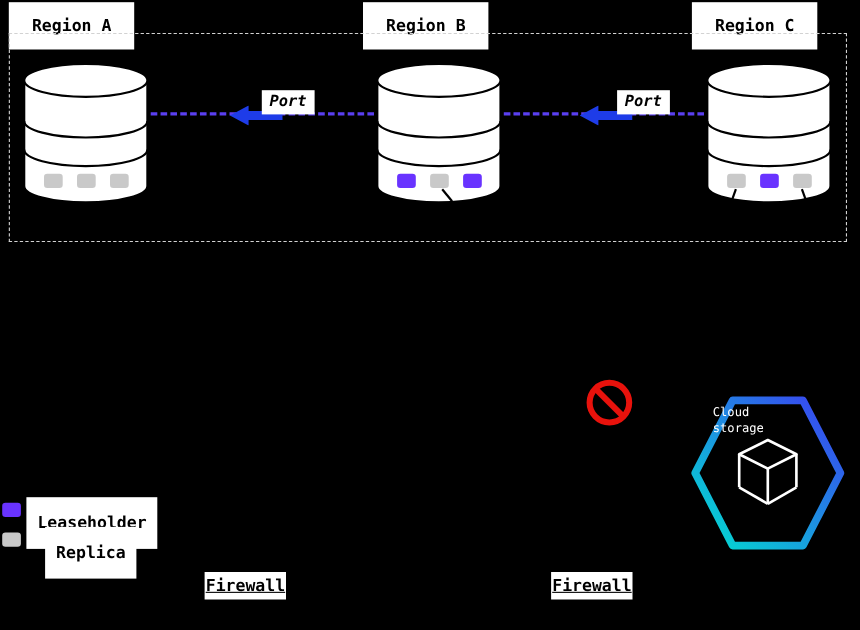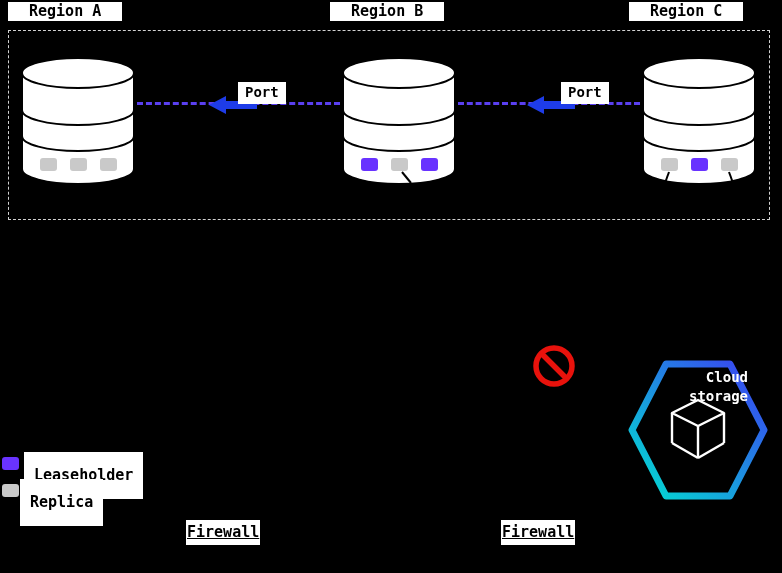--- a/index.html
+++ b/index.html
@@ -6,42 +6,42 @@
   html, body { width:782px; height:573px; background:#000; }
   #canvas {
     position:relative; width:782px; height:573px;
     background:var(--bg,#000); overflow:hidden;
     font-family:"DejaVu Sans Mono","Liberation Mono",monospace;
   }
   .label {
     position:absolute; background:#fff; color:#000;
     font-weight:700; font-size:15px; line-height:1.25; white-space:nowrap;
   }
-  .region-label  { padding:0 21px;text-align:right; }
-  .port-label    { padding:2px 7px; font-size:14px; }
+  .region-label  { padding:12px 21px;text-align:right; }
+  .port-label    { padding:2px 7px; font-size:14px;font-style:italic; }
   .firewall-label{ padding:3px 1px;text-decoration:underline; }
   .legend-label  { padding:14px 10px; }
   .dashed-box {
     position:absolute; left:8px; top:30px; width:762px; height:190px;
     border:1.5px dashed #d2d2d2;
   }
   .cylinder { position:absolute; width:116px; height:132px; }
   .cylinder > svg { position:absolute; left:0; top:0; }
   .squares {
     position:absolute; left:0; top:102px; width:100%;
     display:flex; justify-content:center; gap:13px;
   }
   .sq { width:17px; height:13px; border-radius:3px; background:#777; display:inline-block; }
   .sq.replica     { background:var(--replica,#c9c9c9); }
   .sq.leaseholder { background:var(--leaseholder,#6933ff); }
   .dash-line { position:absolute; height:0; border-top:3px dashed var(--dash,#5a3ff0); }
   .abs { position:absolute; }
   .cloud-text {
-    position:absolute; color:#fff; font-size:14px; font-weight:700;
-    text-align:right; line-height:1.35;
+    position:absolute; color:#fff; font-size:11px; font-weight:400;
+    text-align:left; line-height:1.35;
   }
 </style>
 </head>
 <body>
 
 <div id="canvas">
 
   <div class="label region-label" style="left:8px;top:2px">Region A</div>
   <div class="label region-label" style="left:629px;top:2px">Region C</div>
   <div class="label region-label" style="left:330px;top:2px">Region B</div>
@@ -129,18 +129,18 @@
     <line x1="54" y1="15" x2="54" y2="45" stroke="#fff" stroke-width="2.4"></line>
     <line x1="28" y1="28" x2="28" y2="60" stroke="#fff" stroke-width="2.4"></line>
     <line x1="2" y1="45" x2="28" y2="60" stroke="#fff" stroke-width="2.4"></line>
     <line x1="54" y1="45" x2="28" y2="60" stroke="#fff" stroke-width="2.4"></line>
   </svg>
 
   <span class="sq abs leaseholder" style="left:2px;top:457px"></span>
   <div class="label legend-label" style="left:24px;top:452px">Leaseholder</div>
 
   <span class="sq abs replica" style="left:2px;top:484px"></span>
-  <div class="label legend-label" style="left:20px;top:479px">Replica</div>
+  <div class="label legend-label" style="left:41px;top:479px">Replica</div>
 
   <div class="label firewall-label" style="left:186px;top:520px">Firewall</div>
   <div class="label firewall-label" style="left:501px;top:520px">Firewall</div>
 
 </div>
 
 </body></html>

